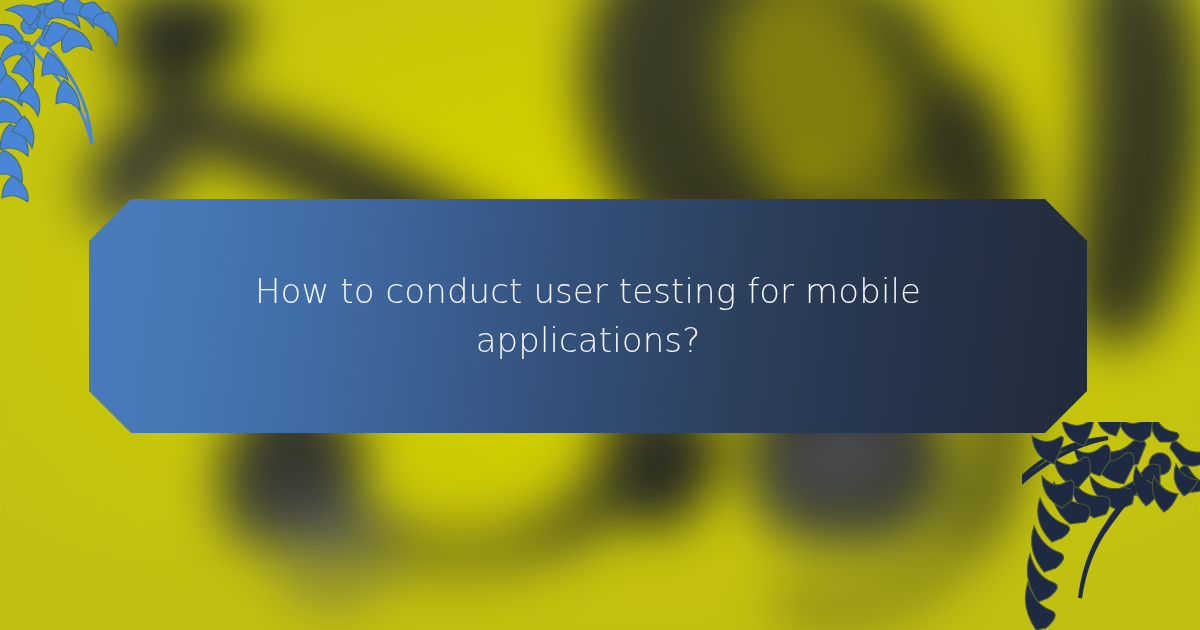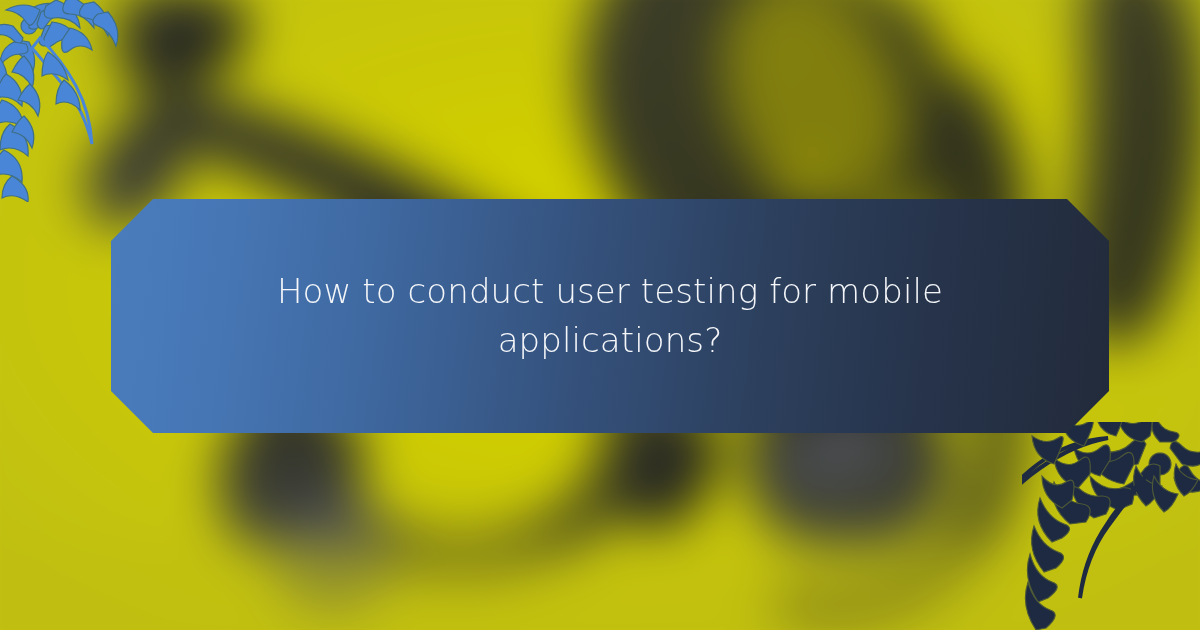--- a/index.html
+++ b/index.html
@@ -31,21 +31,21 @@
   .ornament { position:absolute; }
   .ornament svg { display:block; width:100%; height:100%; }
 
   #ornament-tl { left:-4px;  top:-4px;  width:124px; height:206px; }
   #ornament-br { right:-4px; bottom:-4px; width:182px; height:212px;
                  transform:rotate(180deg); }
 
   
   #question-card {
     position:absolute;
-    left:111px; top:199px;
+    left:89px; top:199px;
     width:998px; height:234px;
     background:linear-gradient(97deg,
         #4A7CBC 0%,
         #4676B4 12%,
         #3E679E 28%,
         #34507A 48%,
         #2C3F5C 66%,
         #26334A 82%,
         #222B3B 100%);
     clip-path:polygon(

